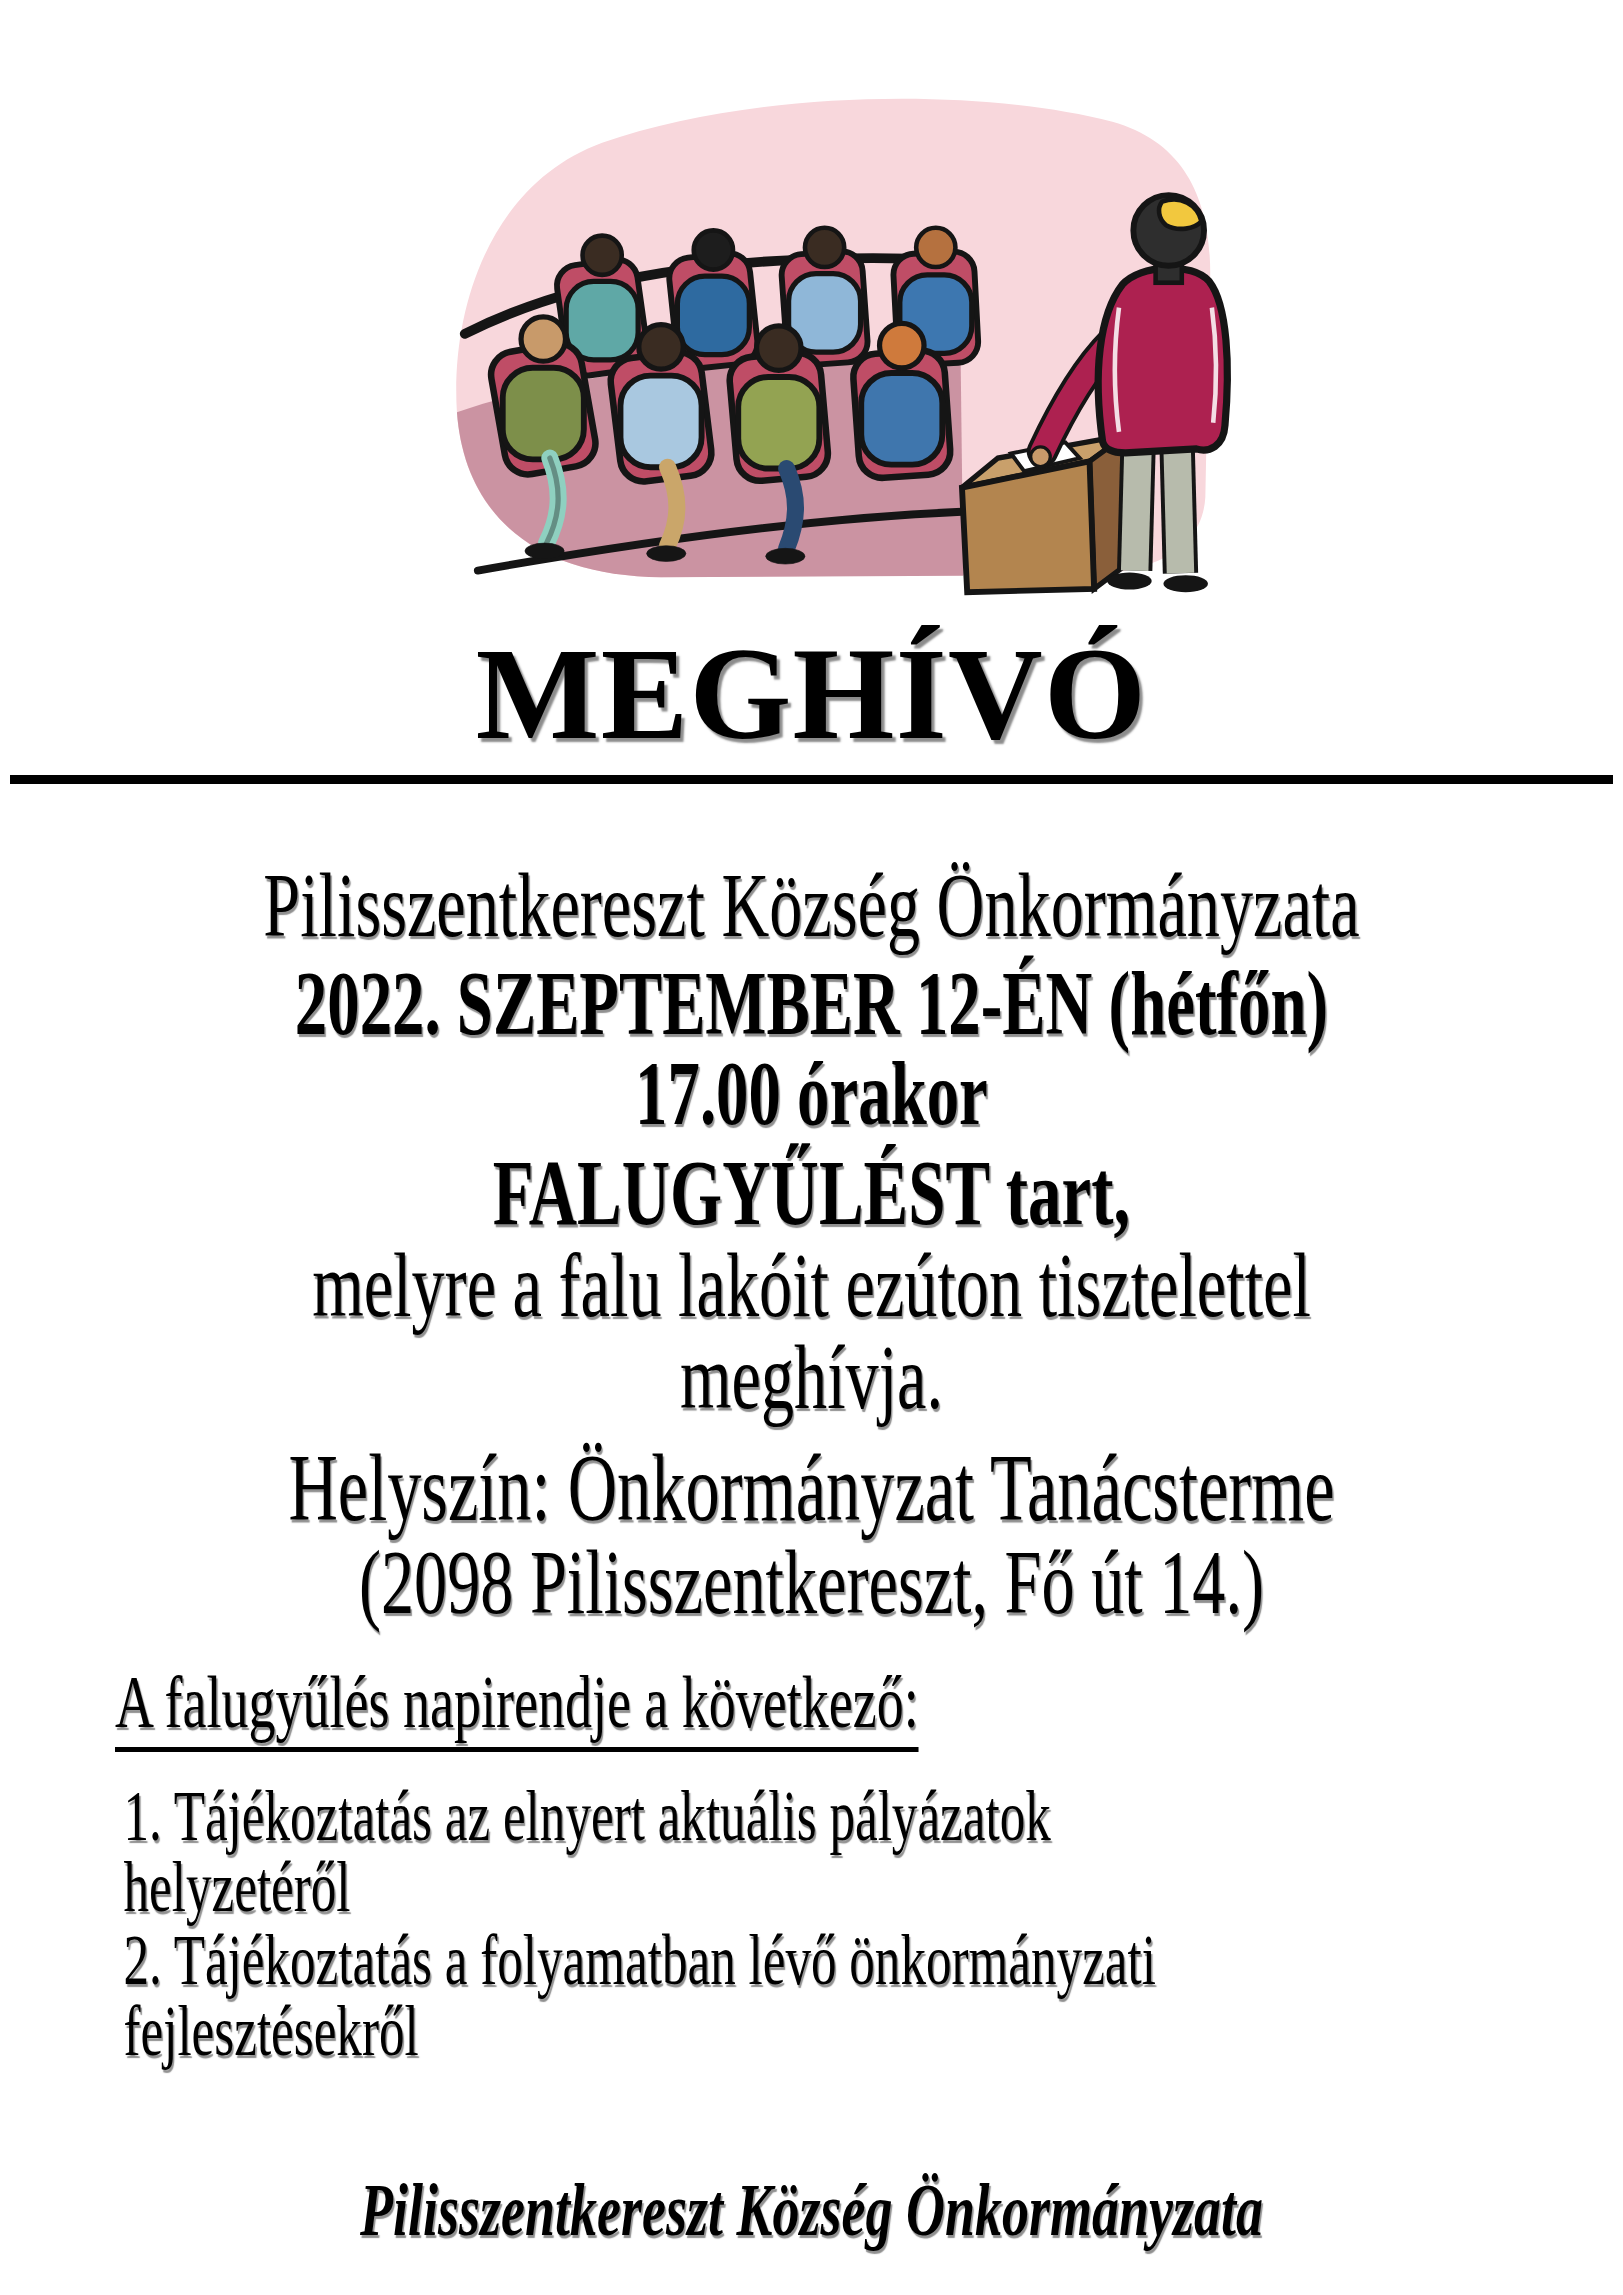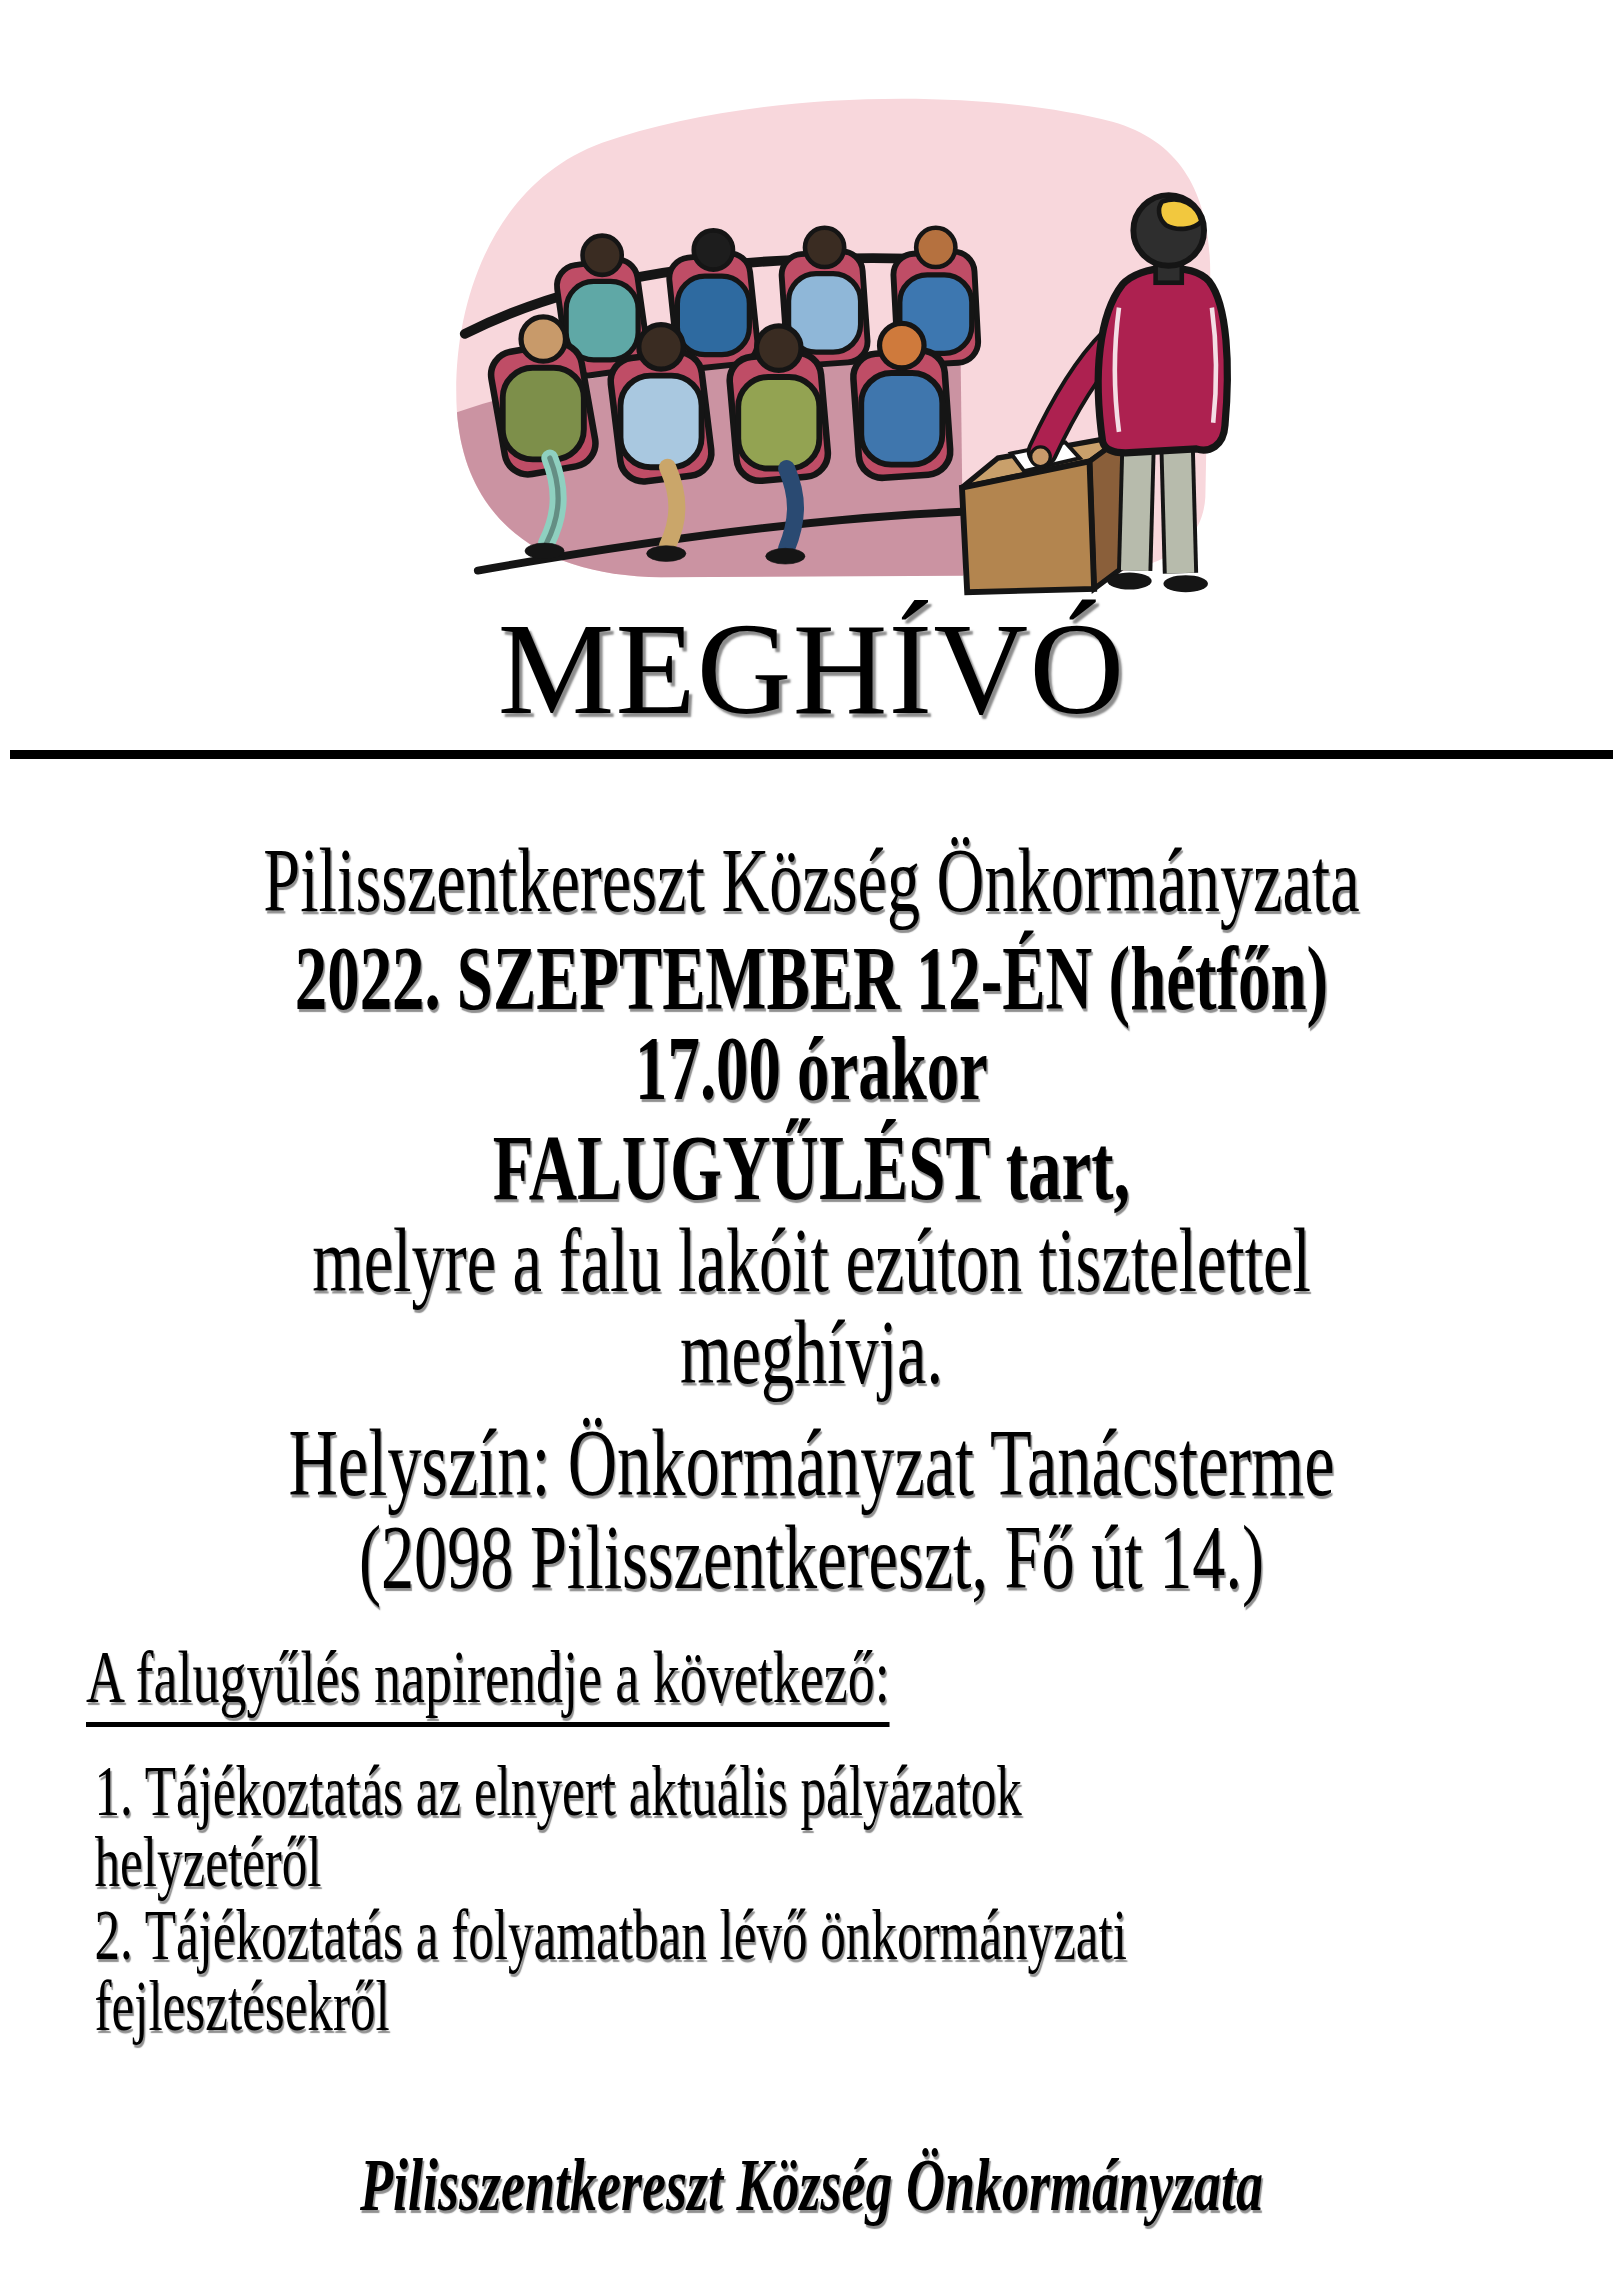--- a/index.html
+++ b/index.html
@@ -13,35 +13,35 @@
   }
   .center { text-align:center; }
   .cx      { transform:scaleX(0.72); transform-origin:50% 50%; }
   .cx-left { transform:scaleX(0.72); transform-origin:0 50%; }
   .shadow  { text-shadow:2px 2.6px 1.3px rgba(125,125,125,0.85); }
 
   .illustration-wrap { margin:59px auto 0; width:851px; height:543px; }
   .illustration-wrap svg { display:block; width:100%; height:100%; }
 
   .poster-title {
-    margin-top:1px; font-size:131px; line-height:1;
-    text-align:center; font-weight:normal;
+    margin-top:26px; font-size:131px; line-height:1;
+    text-align:center; font-weight:bold;
     text-shadow:3.3px 3.9px 2px rgba(120,120,120,0.85);
     letter-spacing:1.3px;
   }
   .rule { height:9.8px; background:#000; margin:15.7px 9.8px 0 9.8px; }
 
   .org-line     { margin-top:75px; font-size:92px; line-height:1; }
   .date-line    { margin-top:7.9px;  font-size:90px; line-height:1; font-weight:bold; }
   .event-line   { margin-top:6.5px;  font-size:93px; line-height:1; font-weight:bold; }
   .invite-line  { margin-top:0;     font-size:92px; line-height:1; }
   .venue-line   { margin-top:18.3px;  font-size:95px; line-height:1; }
   .address-line { margin-top:0;     font-size:92px; line-height:1; }
 
-  .agenda-block { margin-top:36px; padding-left:86px; }
+  .agenda-block { margin-top:36px; padding-left:115px; }
   .agenda-heading { font-size:75px; line-height:1; }
   .agenda-heading span {
     display:inline-block; border-bottom:5.9px solid #000; padding-bottom:7.9px;
   }
   .agenda-items { margin-top:29.4px; font-size:71px; line-height:1.0; }
   .agenda-items .item { padding-left:11.8px; margin-bottom:1.3px; }
 
   .signature-line {
     margin-top:105px; font-size:75px; line-height:1;
     font-style:italic; font-weight:bold;

